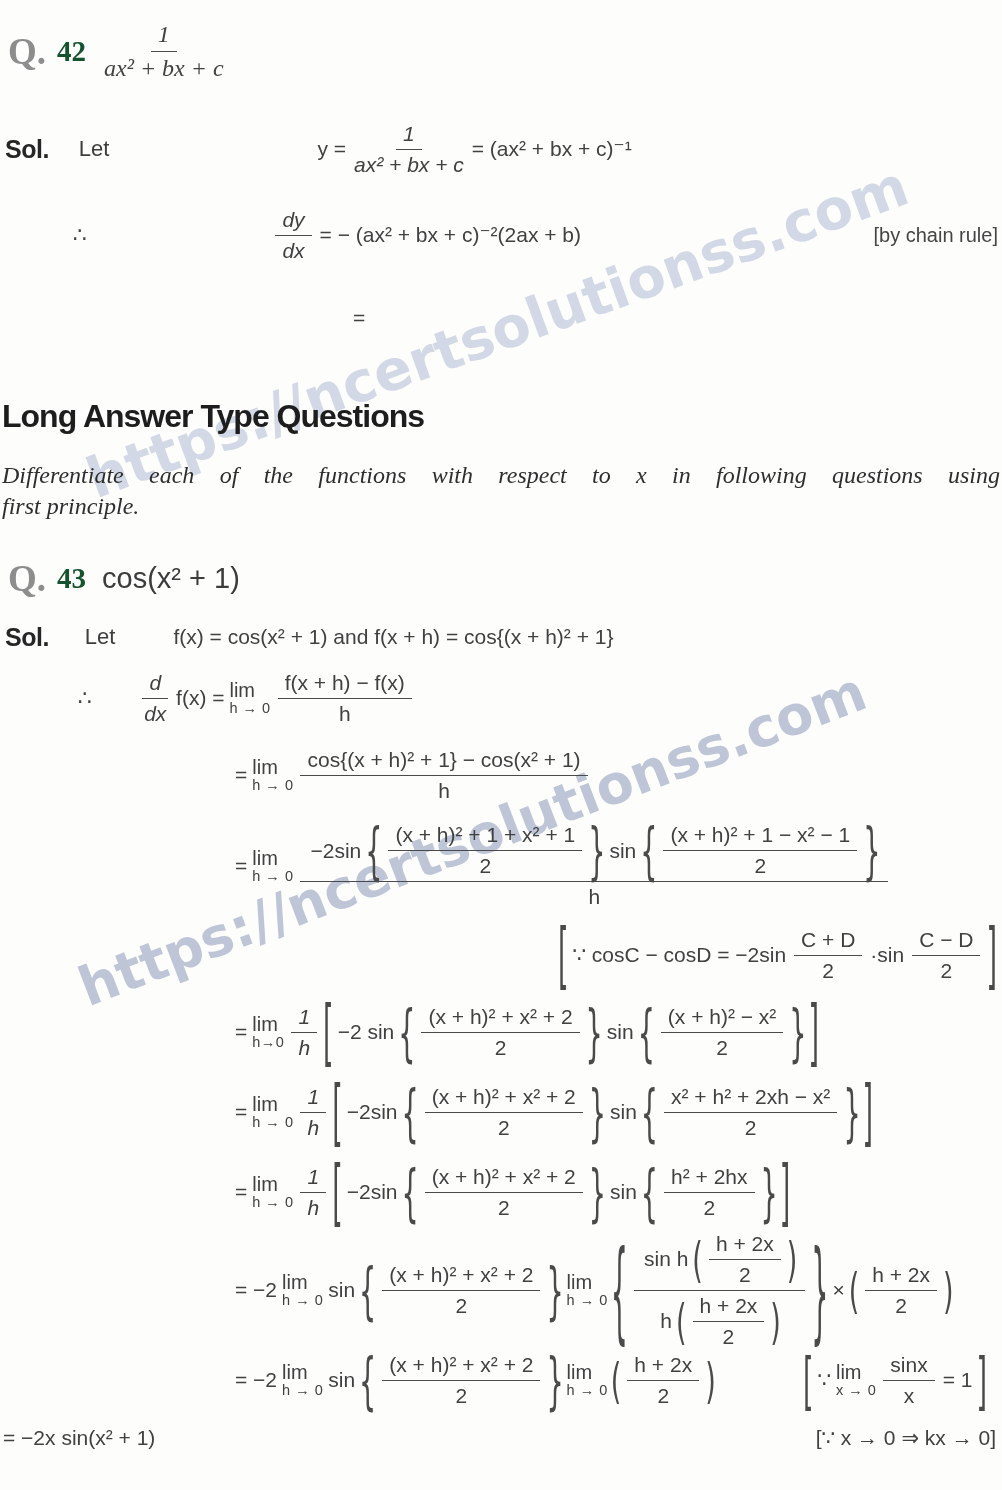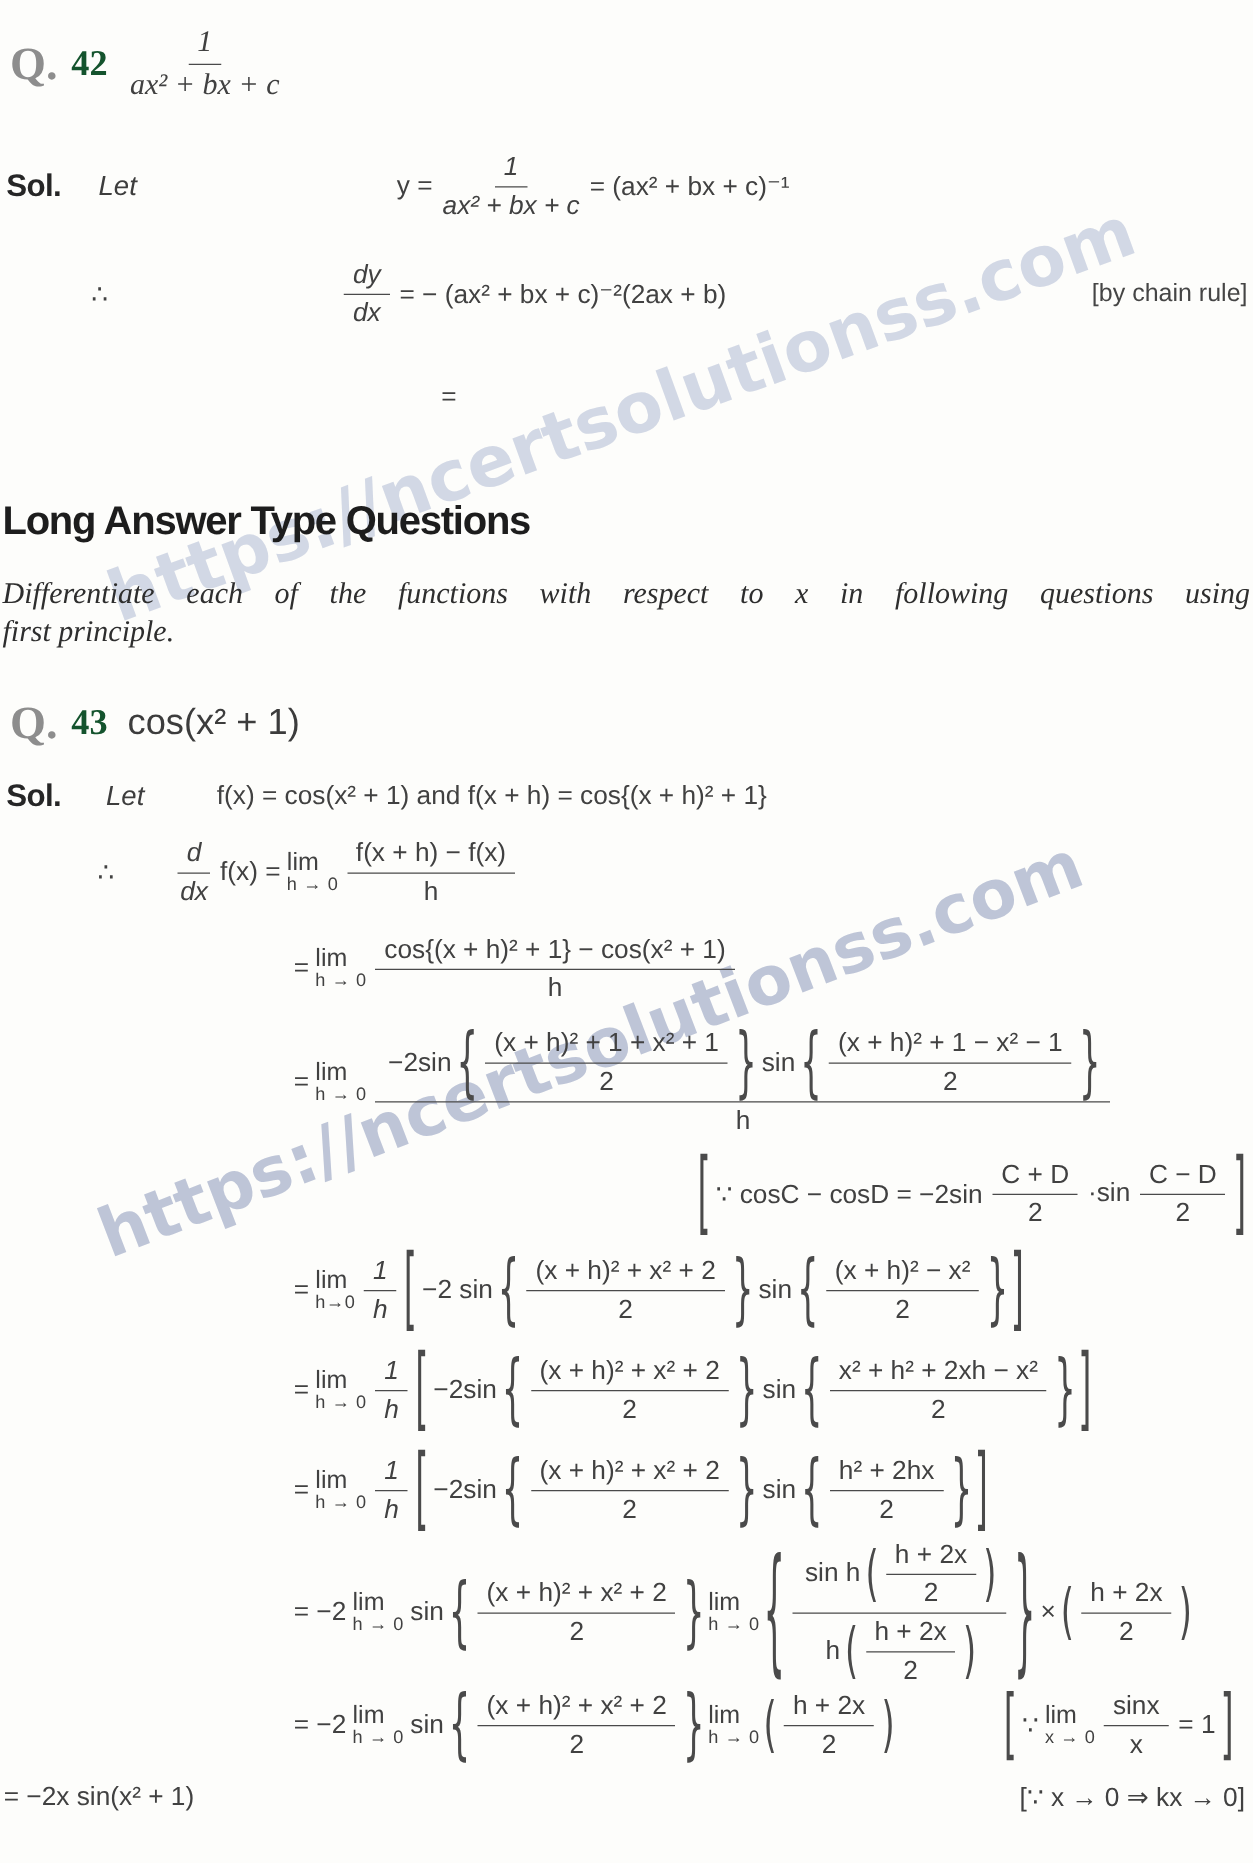--- a/index.html
+++ b/index.html
@@ -41,21 +41,21 @@
   .sy22 { transform:scaleY(2.3); }
   .sy26 { transform:scaleY(2.7); }
   .sy36 { transform:scaleY(4.1); }
 
   .tok { margin:0 3px; }
   .mi  { font-style:italic; }
 
   .q-label  { font-family:"Liberation Serif","DejaVu Serif",serif; font-weight:bold; font-size:37px; color:#8d8d8d; line-height:1; }
   .q-num    { font-family:"Liberation Serif","DejaVu Serif",serif; font-weight:bold; font-size:29px; color:#14532d; margin-left:11px; }
   .sol-label{ font-weight:bold; font-size:25px; color:#262626; letter-spacing:-0.5px; }
-  .let-label{ font-size:22px; color:#3d3d3d;font-style:italic; }
+  .let-label{ font-size:22px; color:#3d3d3d; }
 
   .r-q42      { margin-top:6px;  height:90px; padding-left:8px; }
   .q42-title-frac { font-family:"Liberation Serif","DejaVu Serif",serif; font-style:italic; font-size:24px; margin-left:18px; }
   .r-sol1     { margin-top:10px; height:86px; padding-left:5px; }
   .r-sol1 .formula-start { margin-left:208px; }
   .r-line2    { height:86px; padding-left:70px; }
   .r-line2 .dfrac { margin-left:186px; }
   .r-line2 .note { margin-left:auto; margin-right:4px; font-size:20px; color:#454545; }
   .r-line3    { height:80px; padding-left:350px; }
 

